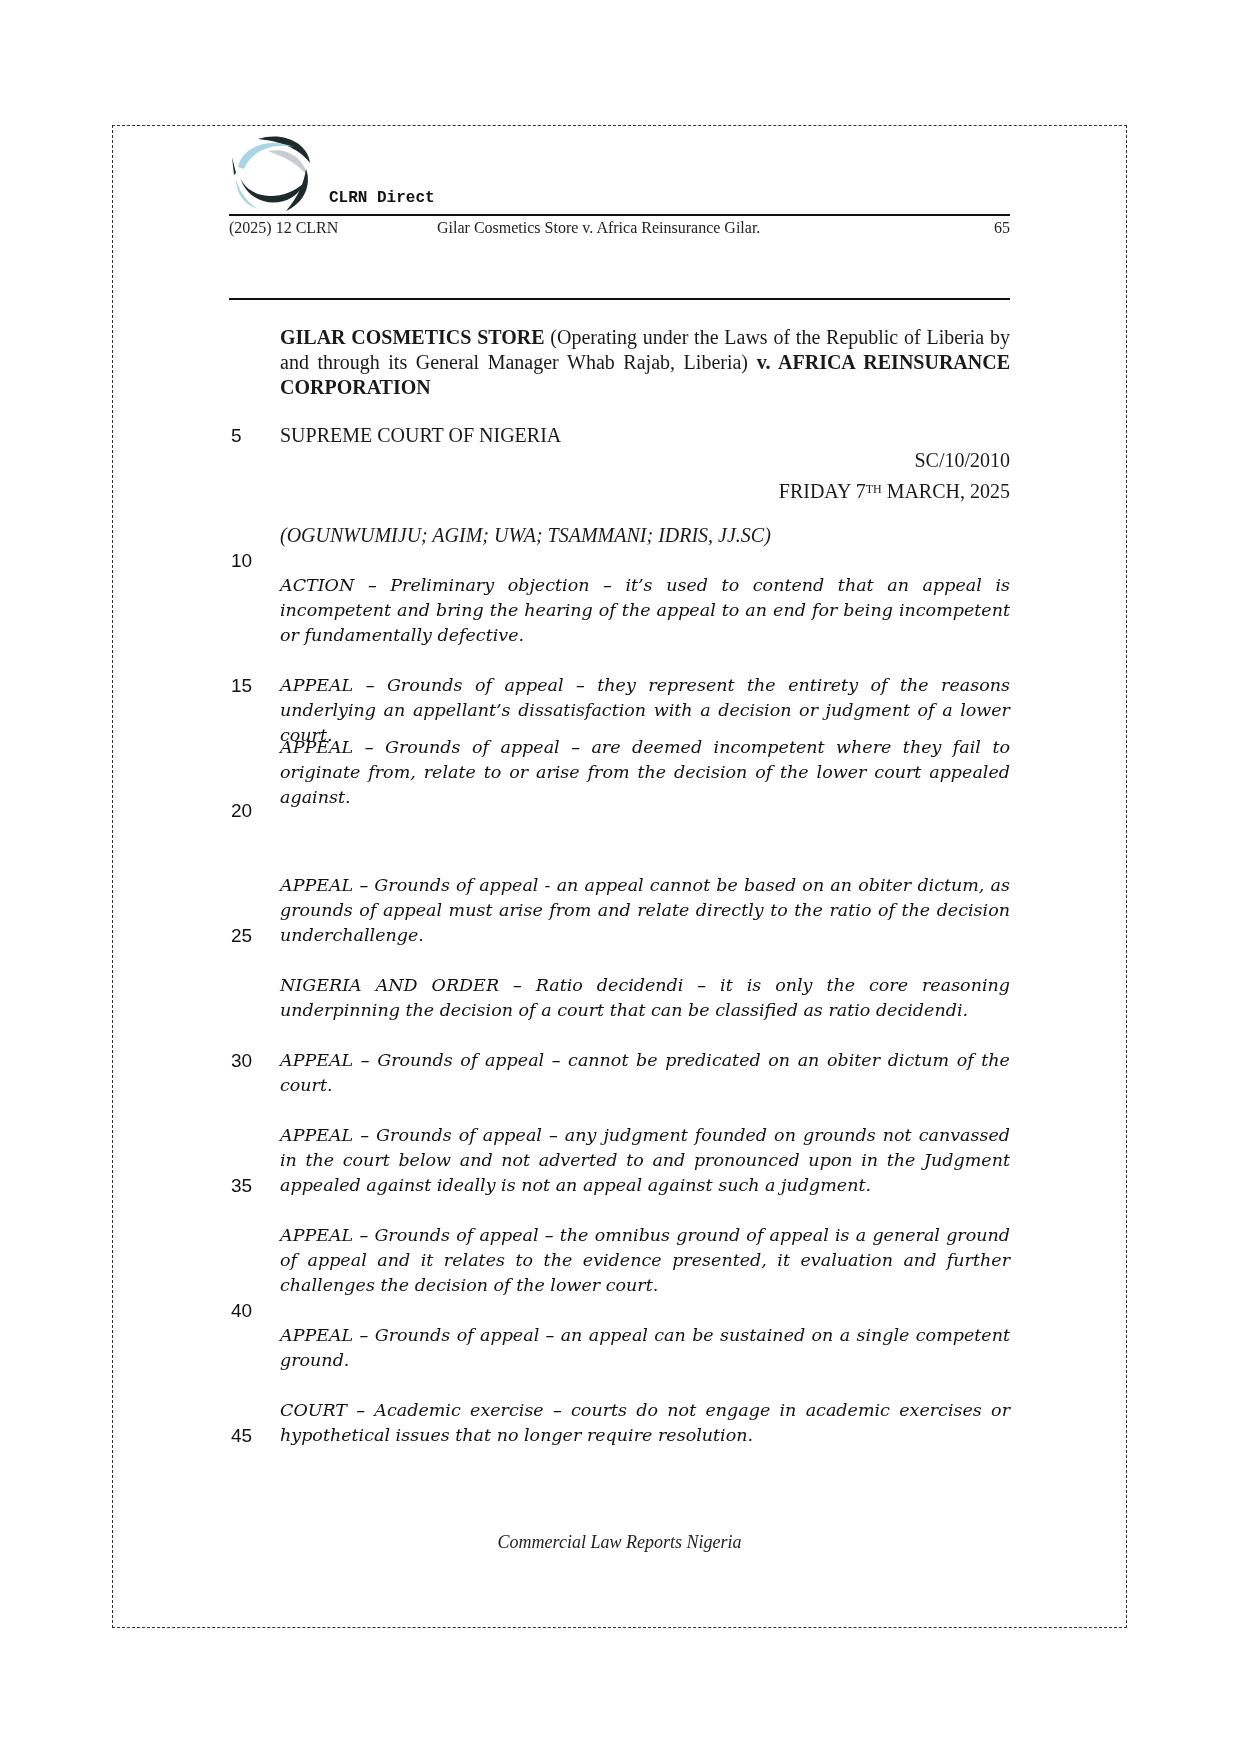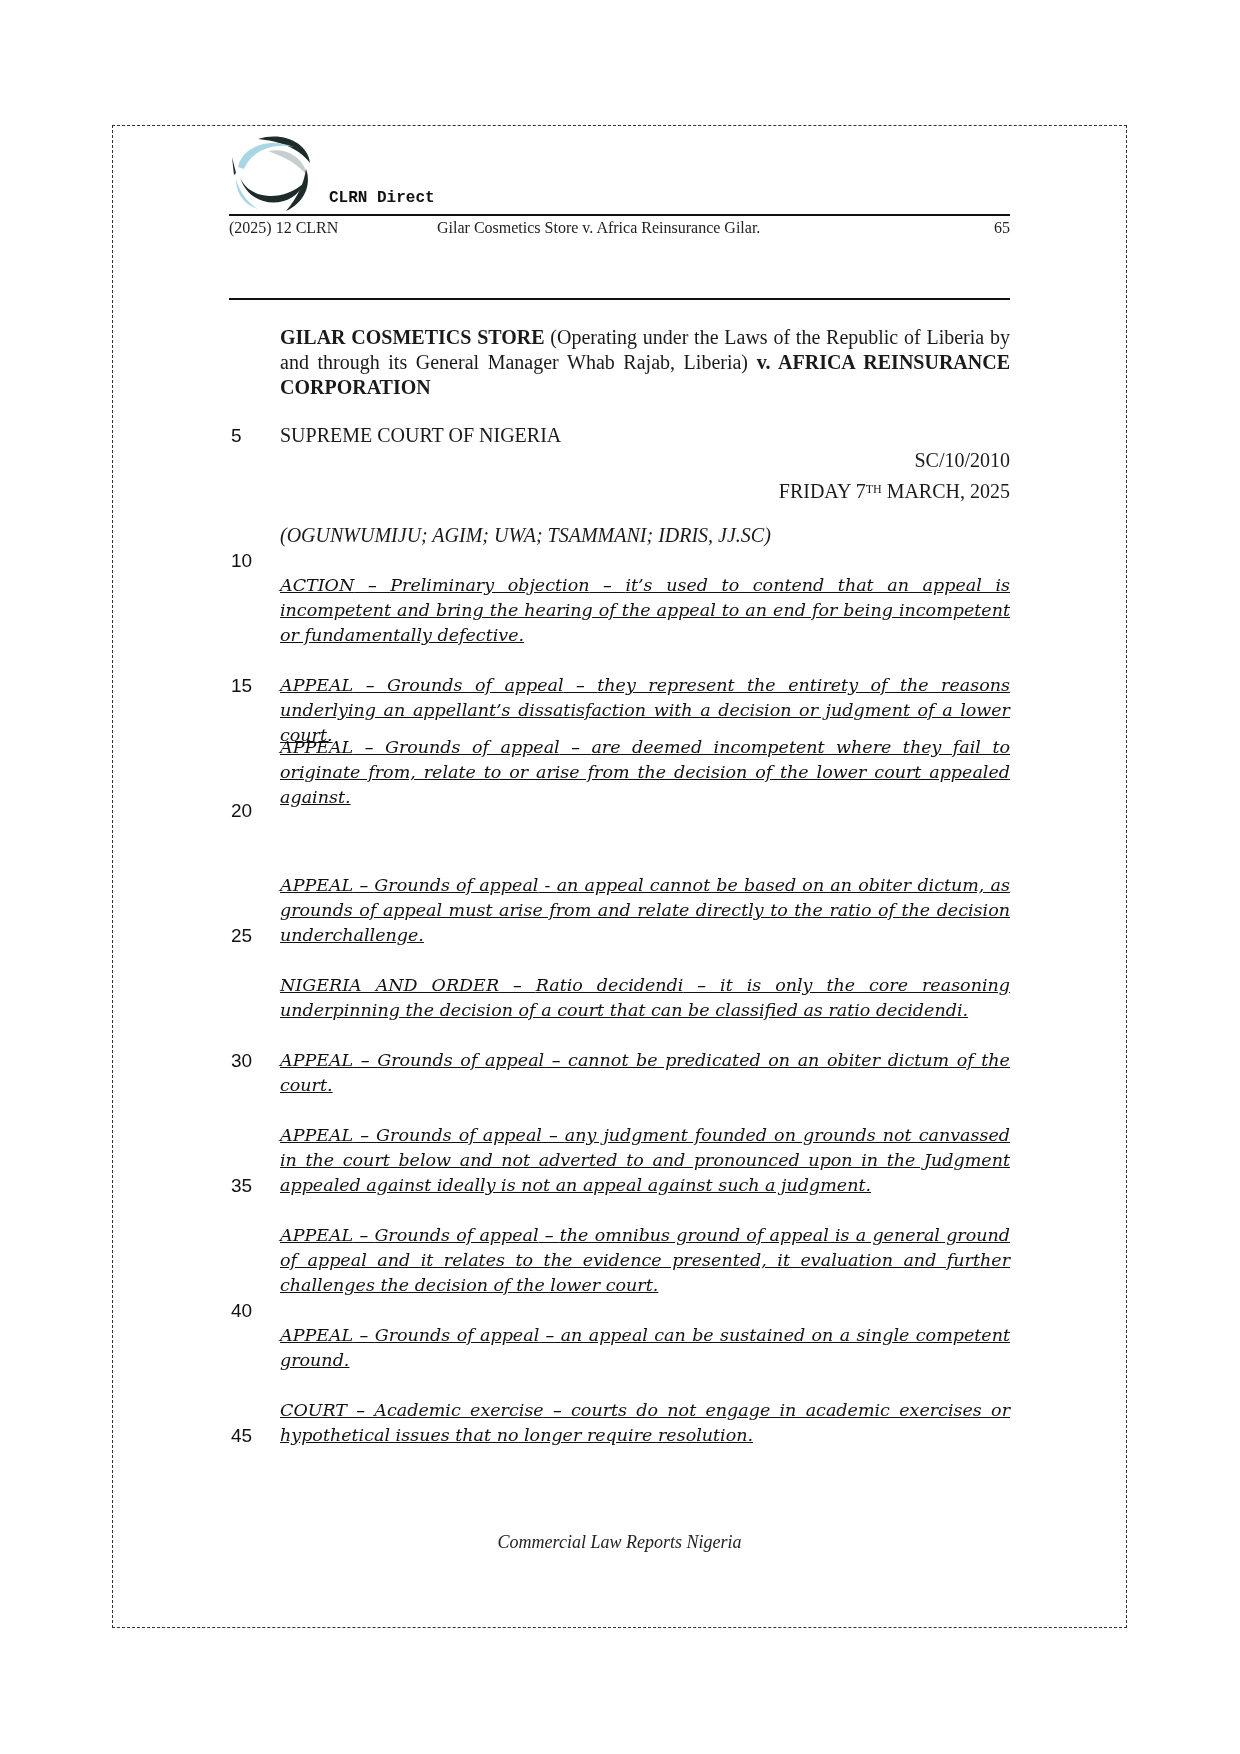--- a/index.html
+++ b/index.html
@@ -84,21 +84,20 @@
     .catch {
       position: absolute;
       left: 280px;
       width: 730px;
       font-family: "DejaVu Serif", serif;
       font-style: italic;
       font-size: 17.5px;
       line-height: 25px;
       color: #111;
       text-align: justify;
-      text-decoration: underline;
     }
 
     .lineno {
       position: absolute;
       left: 231px;
       font-family: "Liberation Sans", sans-serif;
       font-size: 19px;
       color: #111;
     }
 

